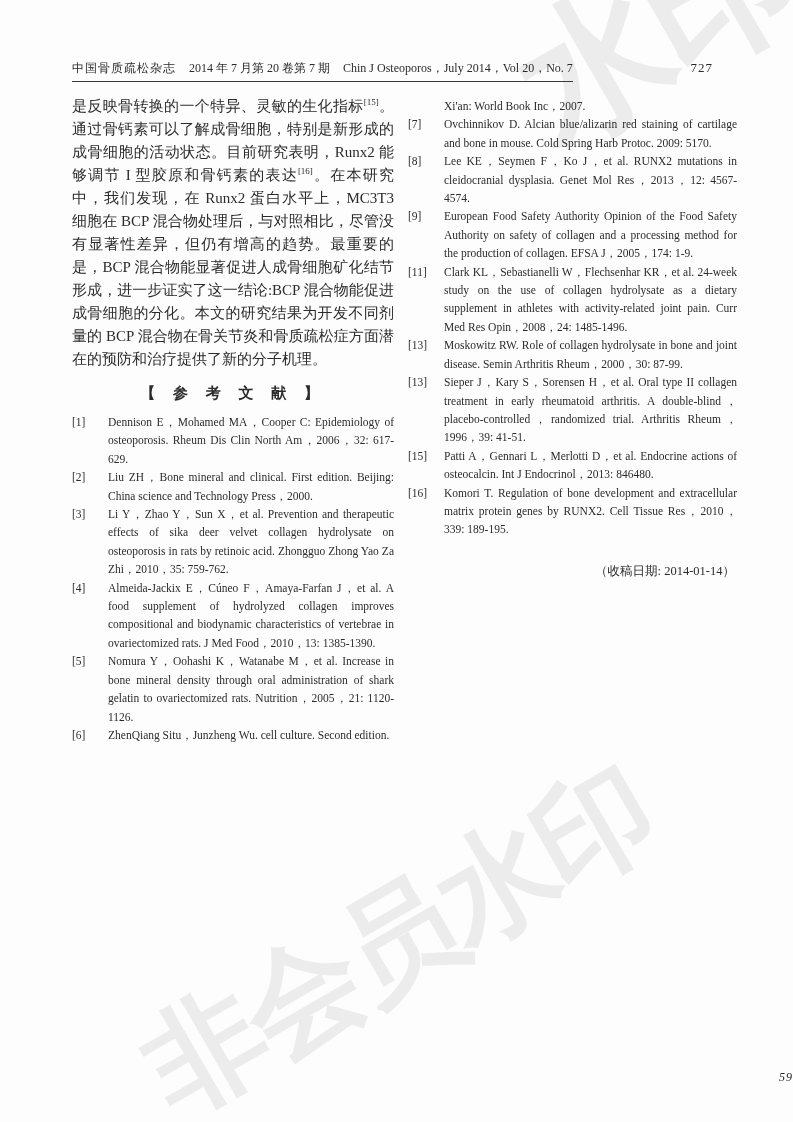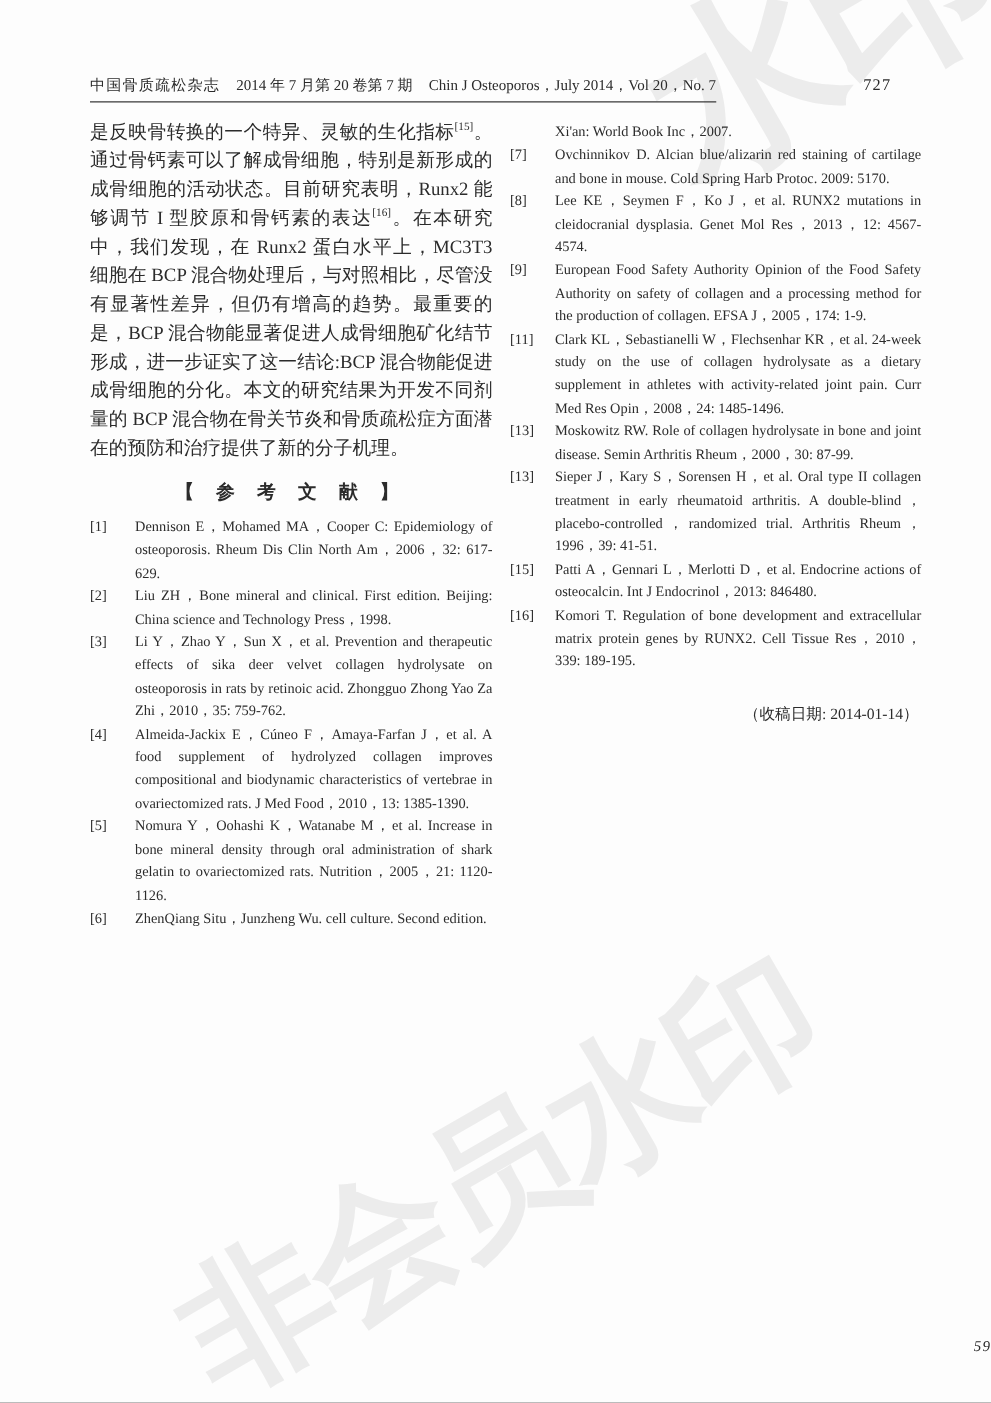--- a/index.html
+++ b/index.html
@@ -77,21 +77,21 @@
 
     <div class="ref-heading">【 参 考 文 献 】</div>
 
     <div class="reflist">
       <div class="ref">
         <span class="ref-label">[1]</span>
         <span class="ref-text">Dennison E，Mohamed MA，Cooper C: Epidemiology of osteoporosis. Rheum Dis Clin North Am，2006，32: 617-629.</span>
       </div>
       <div class="ref">
         <span class="ref-label">[2]</span>
-        <span class="ref-text">Liu ZH，Bone mineral and clinical. First edition. Beijing: China science and Technology Press，1998.</span>
+        <span class="ref-text">Liu ZH，Bone mineral and clinical. First edition. Beijing: China science and Technology Press，2000.</span>
       </div>
       <div class="ref">
         <span class="ref-label">[3]</span>
         <span class="ref-text">Li Y，Zhao Y，Sun X，et al. Prevention and therapeutic effects of sika deer velvet collagen hydrolysate on osteoporosis in rats by retinoic acid. Zhongguo Zhong Yao Za Zhi，2010，35: 759-762.</span>
       </div>
       <div class="ref">
         <span class="ref-label">[4]</span>
         <span class="ref-text">Almeida-Jackix E，Cúneo F，Amaya-Farfan J，et al. A food supplement of hydrolyzed collagen improves compositional and biodynamic characteristics of vertebrae in ovariectomized rats. J Med Food，2010，13: 1385-1390.</span>
       </div>
       <div class="ref">

